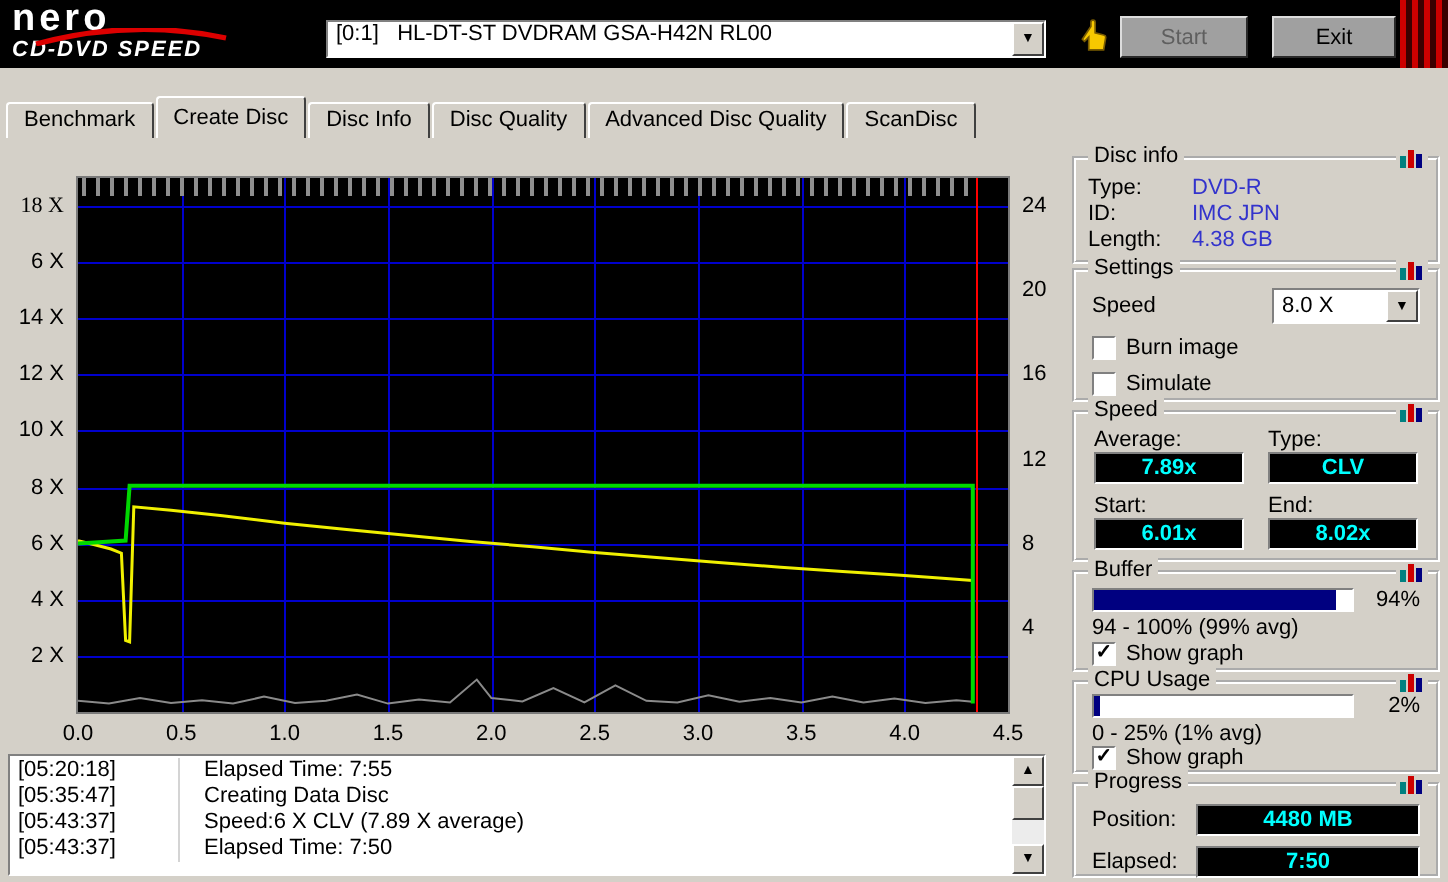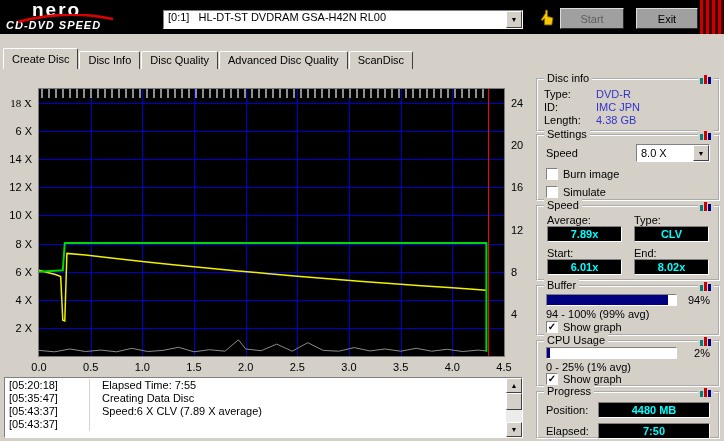--- a/index.html
+++ b/index.html
@@ -4,21 +4,21 @@
 <style>
   *{box-sizing:border-box;margin:0;padding:0}
   html,body{width:724px;height:441px;overflow:hidden}
   body{background:#d4d0c8;font-family:"Liberation Sans",sans-serif;font-size:11px;color:#000;position:relative}
   #app{position:absolute;inset:0}
   .sunken{border:1px solid;border-color:#808080 #ffffff #ffffff #808080}
 
   
   .topbar{position:absolute;left:0;top:0;width:724px;height:34px;background:#000}
   .logo{position:absolute;left:6px;top:1px;width:140px;color:#fff}
-  .logo-nero{font-size:19px;font-weight:bold;letter-spacing:2px;margin-left:26px;line-height:17px}
+  .logo-nero{font-size:19px;font-weight:bold;letter-spacing:2px;line-height:17px}
   .swoosh{position:absolute;left:10px;top:13px;width:100px;height:9px}
   .logo-sub{font-style:italic;font-weight:bold;font-size:11px;letter-spacing:1px;margin-top:1px}
   .drive-select{position:absolute;left:163px;top:10px;width:360px;height:19px;background:#fff;display:flex;}
   .drive-text{flex:1;padding-left:4px;white-space:pre;overflow:hidden;font-size:11px}
   .dd-btn{width:16px;height:100%;background:#d4d0c8;display:flex;align-items:center;justify-content:center;font-size:7px;border:1px solid;border-color:#ffffff #404040 #404040 #ffffff}
   .hand-btn{position:absolute;left:534px;top:7px;width:24px;height:21px;background:transparent;display:flex;align-items:center;justify-content:center}
   .tb-btn{position:absolute;top:8px;height:21px;background:#a0a0a0;border:1px solid;border-color:#dcdcdc #2a2a2a #2a2a2a #dcdcdc;font-family:"Liberation Sans",sans-serif;font-size:11px;text-align:center;cursor:pointer}
   .tb-start{left:560px;width:64px;color:#5f5f5f}
   .tb-exit{left:636px;width:62px;color:#000}
   .brand-stripes{position:absolute;right:0;top:0;width:24px;height:34px;background:repeating-linear-gradient(90deg,#cc0000 0 3px,#3a0000 3px 6px)}
@@ -101,20 +101,21 @@
       <svg width="17" height="17" viewBox="0 0 16 16">
         <path d="M6,15 L6,9 L4,11 L3,10 L7,4 L7,2 Q7,1 8,1 Q9,1 9,2 L9,7 L13,8 Q14,8.2 14,9 L13,15 Z" fill="#f7c800" stroke="#7a5c00" stroke-width="0.8"></path>
       </svg>
     </div>
     <button class="tb-btn tb-start">Start</button>
     <button class="tb-btn tb-exit">Exit</button>
     <div class="brand-stripes"></div>
   </div>
 
   <div class="tabs">
+    <div class="tab">Benchmark</div>
     <div class="tab active">Create Disc</div>
     <div class="tab">Disc Info</div>
     <div class="tab">Disc Quality</div>
     <div class="tab">Advanced Disc Quality</div>
     <div class="tab">ScanDisc</div>
   </div>
 
   <div class="chart-panel">
     <div class="plot-wrap">
       <svg id="plot-svg" viewBox="0 0 465 267">
@@ -379,20 +380,21 @@
       <div class="log-row">
           <span class="log-time">[05:35:47]</span>
           <span class="log-text">Creating Data Disc</span>
         </div>
       <div class="log-row">
           <span class="log-time">[05:43:37]</span>
           <span class="log-text">Speed:6 X CLV (7.89 X average)</span>
         </div>
       <div class="log-row">
           <span class="log-time">[05:43:37]</span>
+          <span class="log-text">Elapsed Time: 7:50</span>
         </div>
     </div>
     <div class="sbar">
       <div class="sb-btn sb-up"><span>▲</span></div>
       <div class="sb-thumb"></div>
       <div class="sb-btn sb-down"><span>▼</span></div>
     </div>
   </div>
 
 </div>

